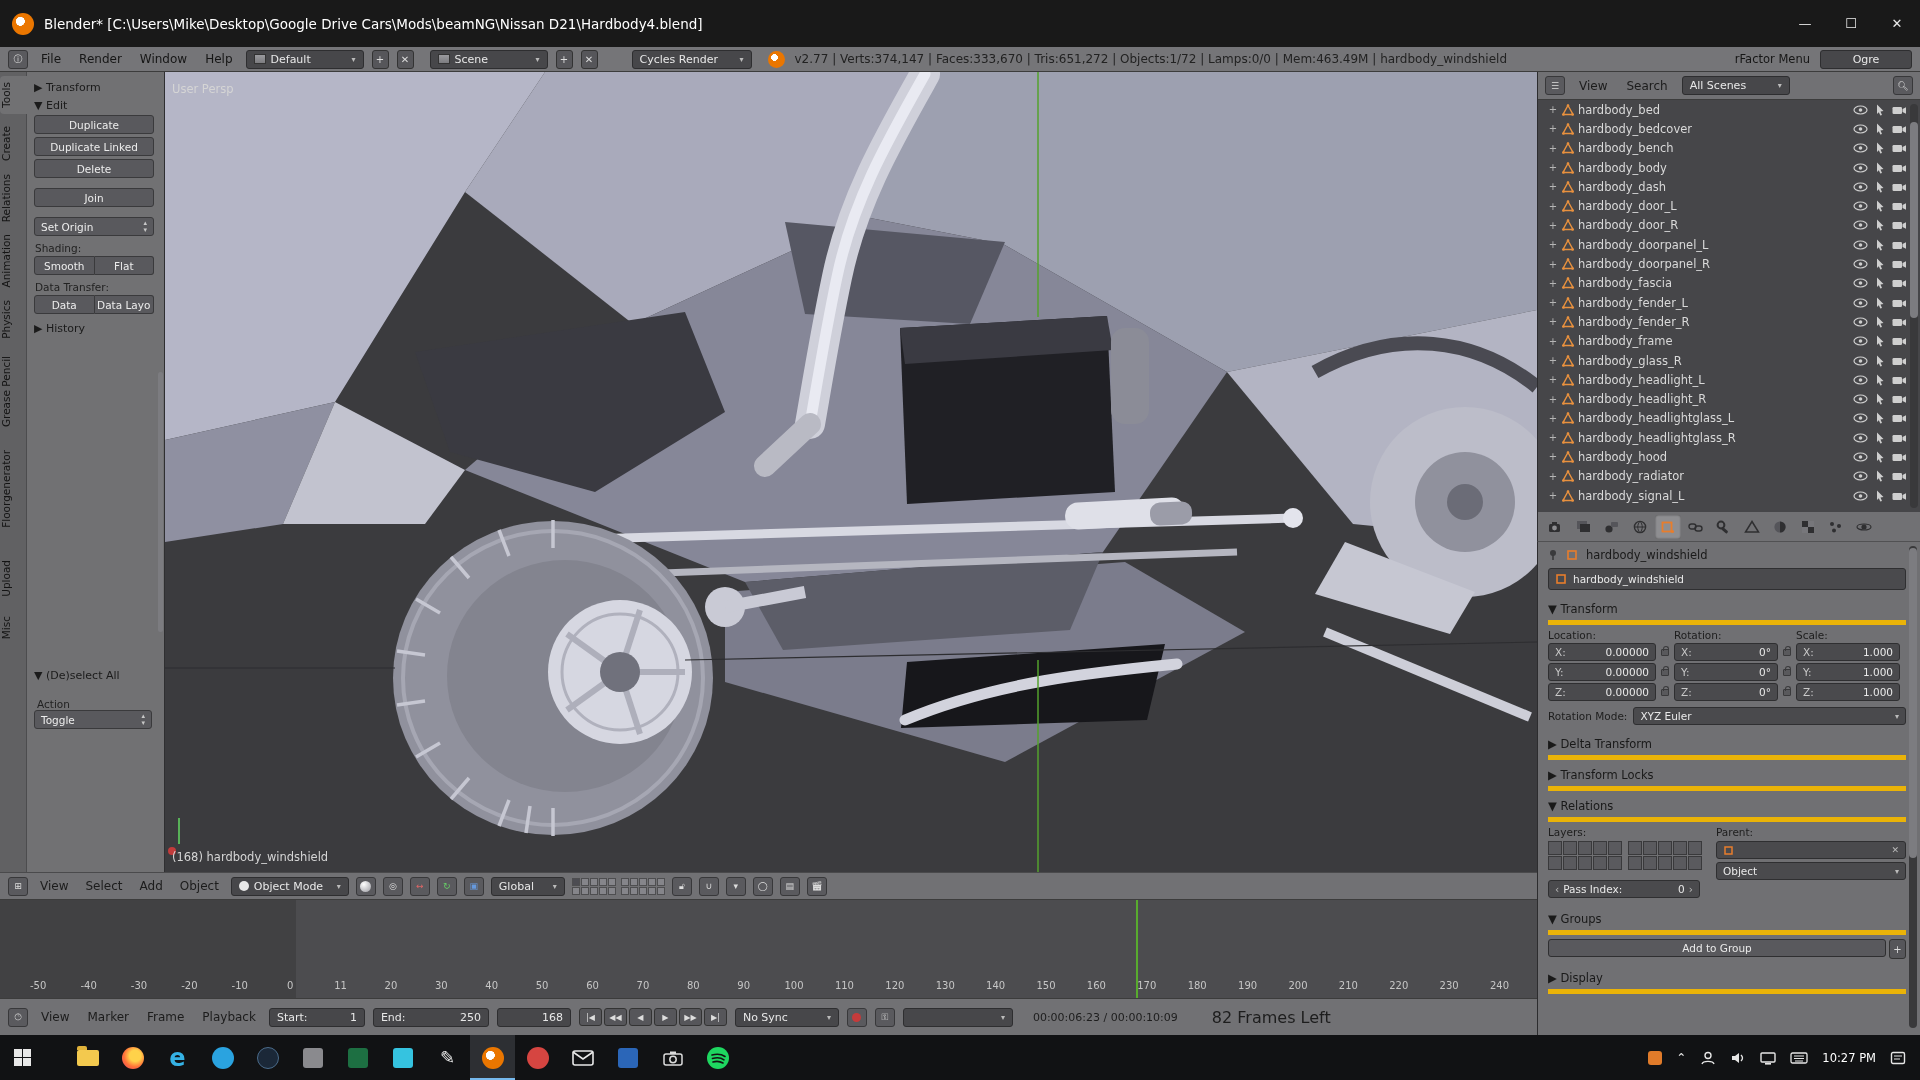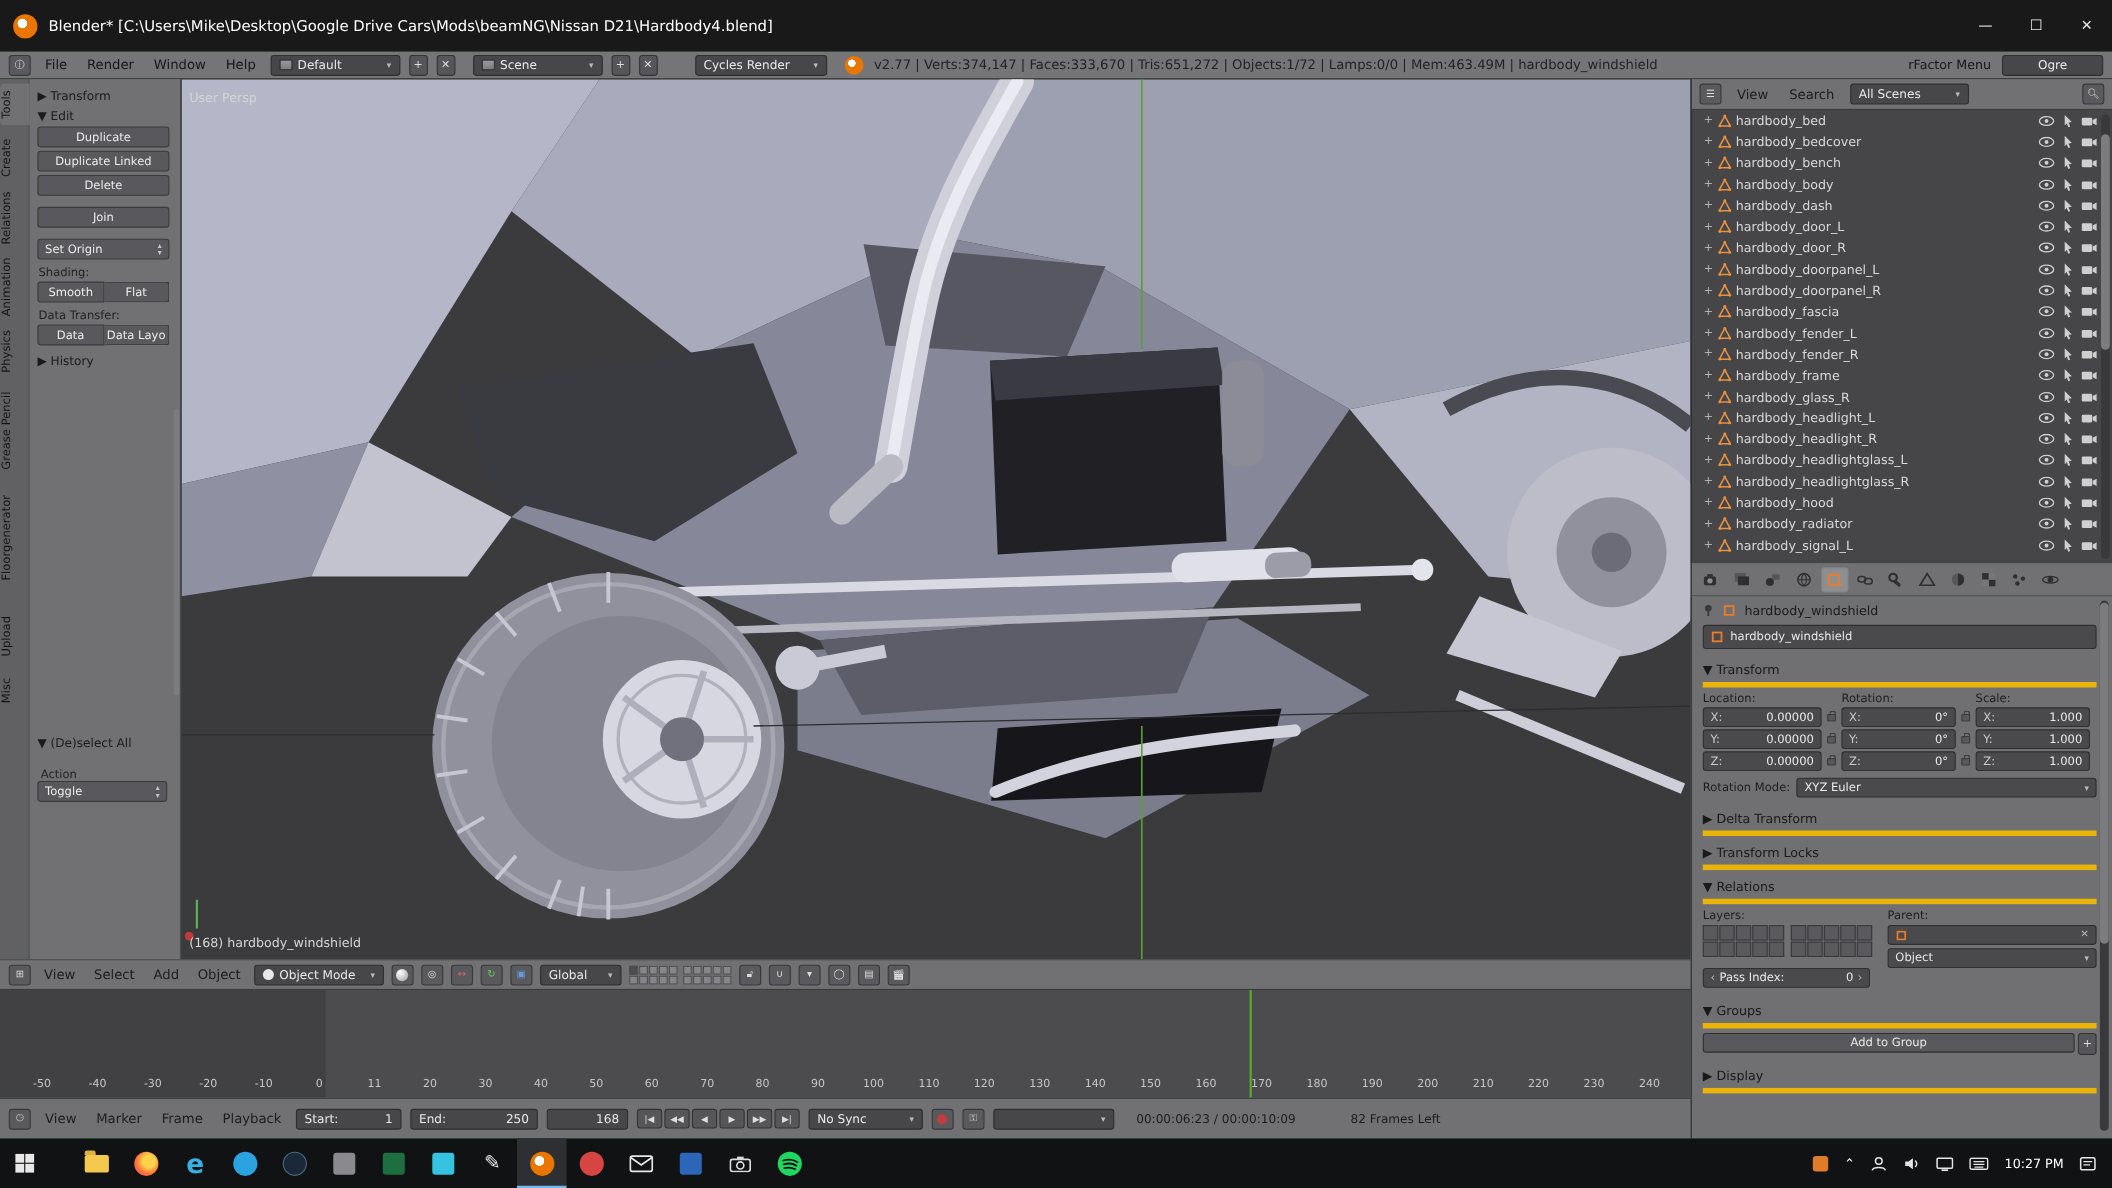--- a/index.html
+++ b/index.html
@@ -375,21 +375,21 @@
         <span class="dd" style="margin-left:auto;">▾</span>
       </span>
     <span class="hicon">
         <span style="width:9px;height:9px;border-radius:50%;background:#c53b3b;display:inline-block;"></span>
       </span>
     <span class="hicon">⚿</span>
     <span class="dfield" style="width:110px;">
         <span class="dd" style="margin-left:auto;">▾</span>
       </span>
     <span style="font-size:11px;color:#1d1d1d;margin-left:12px;">00:00:06:23 / 00:00:10:09</span>
-    <span style="font-size:11px;color:#1d1d1d;margin-left:42px;">82 Frames Left</span>
+    <span style="font-size:16px;color:#1d1d1d;margin-left:26px;">82 Frames Left</span>
   </div>
 
   <div class="abs" id="outliner">
     <div id="outliner-header">
       <span class="hicon">☰</span>
       <span class="menu">View</span>
       <span class="menu">Search</span>
       <span class="dfield" style="width:108px;">
           <span>All Scenes</span>
           <span class="dd" style="margin-left:auto;">▾</span>

